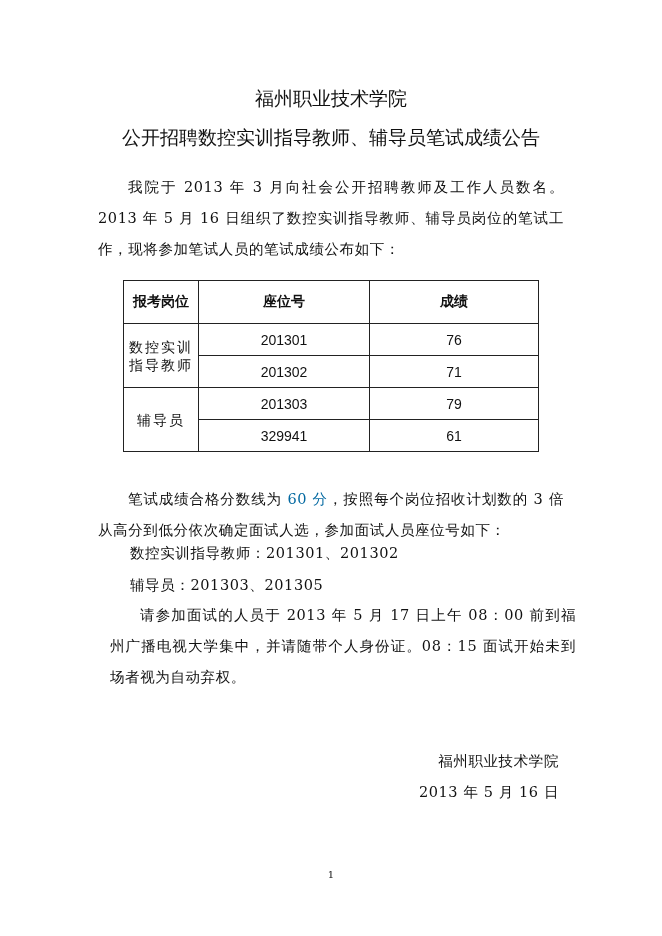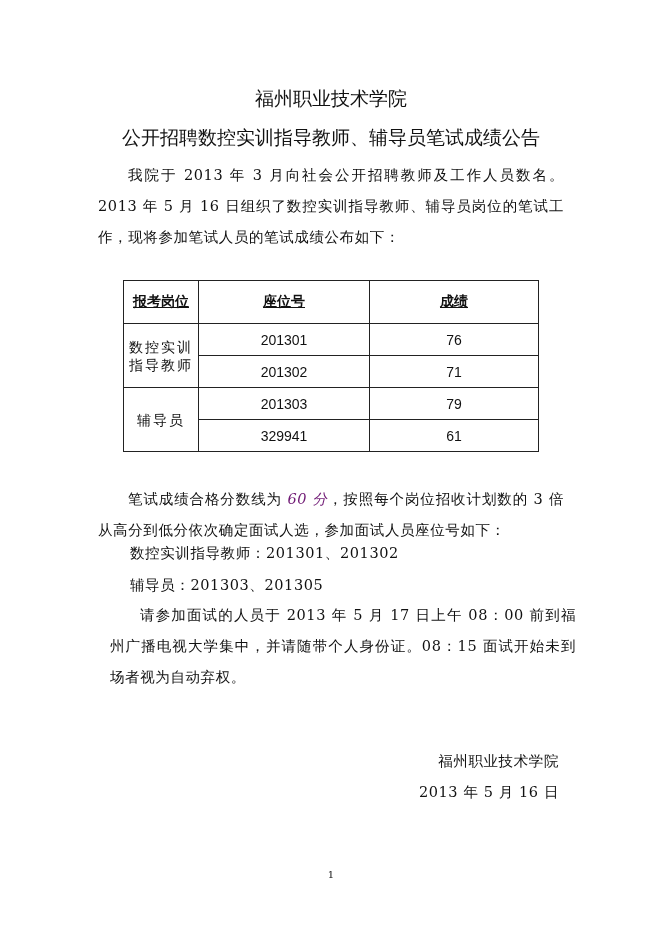--- a/index.html
+++ b/index.html
@@ -4,27 +4,27 @@
 <style>
   html, body { margin: 0; padding: 0; background: #ffffff; }
   body { width: 662px; height: 936px; position: relative; overflow: hidden;
          font-family: "DejaVu Serif", serif; color: #111; }
   .title { position: absolute; left: 0; width: 662px; text-align: center;
            font-family: "DejaVu Sans", sans-serif; font-size: 19px; color: #111; }
   .t1 { top: 86px; }
   .t2 { top: 117px; margin-top: 8px; }
   .para { position: absolute; left: 98px; width: 466px; font-size: 14.5px;
           line-height: 31px; letter-spacing: 0.6px; text-align: justify; }
-  .p1 { top: 160px; text-indent: 30px; }
+  .p1 { top: 172px; text-indent: 30px; }
   .num { font-family: "Liberation Sans", sans-serif; font-size: 15px; }
-  .accent { color: #701a75; font-style: italic; }
+  .accent { color: #0369a1; }
   table.scores { position: absolute; left: 123px; top: 280px; width: 416px;
                  border-collapse: collapse; font-size: 14px; }
   table.scores td, table.scores th { border: 1px solid #222; text-align: center; padding: 0; }
-  table.scores th { height: 42px; font-weight: bold; font-family: "DejaVu Serif", serif; text-decoration: underline; }
+  table.scores th { height: 42px; font-weight: bold; font-family: "DejaVu Serif", serif; }
   table.scores td { height: 31px; }
   td.pos { width: 74px; line-height: 18px; letter-spacing: 2px; }
   td.seat, th.seat { width: 170px; }
   td.num, td.seat { font-family: "Liberation Sans", sans-serif; font-size: 14px; }
   .p2 { top: 484px; text-indent: 30px; }
   .p3 { top: 538px; left: 130px; width: 440px; }
   .p4 { top: 570px; left: 130px; width: 440px; }
   .p5 { top: 600px; text-indent: 30px; margin-left: 12px; }
   .sig { position: absolute; right: 103px; font-size: 14.5px; letter-spacing: 0.6px; text-align: right; }
   .s1 { top: 752px; }

